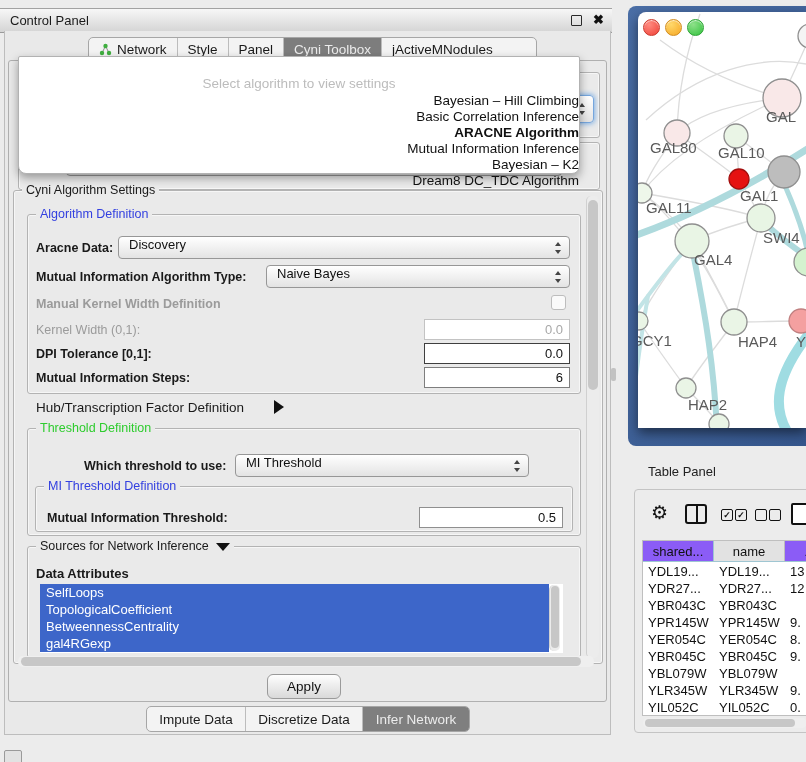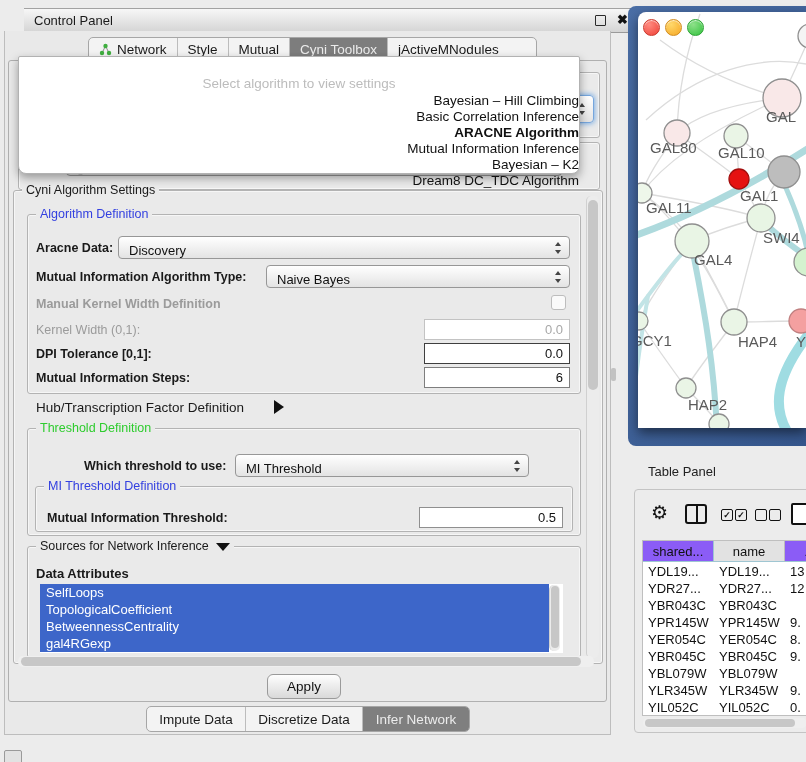--- a/index.html
+++ b/index.html
@@ -4,21 +4,21 @@
 <style>
   html,body{margin:0;padding:0;}
   body{width:806px;height:762px;position:relative;overflow:hidden;
        background:#ececec;font-family:"Liberation Sans",sans-serif;
        -webkit-font-smoothing:antialiased;}
   .abs{position:absolute;}
   
   #titlebar{left:0;top:8px;width:612px;height:23px;
     background:linear-gradient(#f7f7f7,#d4d4d4);
     border-top:1px solid #a2a2a2;border-bottom:1px solid #9a9a9a;
-    display:flex;align-items:center;font-size:13px;color:#1a1a1a;margin-left:24px;}
+    display:flex;align-items:center;font-size:13px;color:#1a1a1a;}
   #titlebar .ttl{padding-left:10px;}
   .win-float{position:absolute;right:30px;top:6px;width:9px;height:9px;border:1.6px solid #2a2a2a;border-radius:1px;}
   .win-close{position:absolute;right:8px;top:3px;font-size:13px;font-weight:bold;color:#111;}
   #cp-body{left:4px;top:31px;width:605px;height:703px;background:#e9e9e9;
     border:1px solid #bdbdbd;border-top:none;}
   
   #tabstrip{left:88px;top:37px;width:447px;height:22px;display:flex;
     border:1px solid #a6a6a6;border-radius:5px;background:#f3f3f3;overflow:hidden;
     font-size:13.5px;color:#1a1a1a;z-index:1;}
   #tabstrip .tab{display:flex;align-items:center;justify-content:center;gap:5px;
@@ -27,21 +27,21 @@
   #tabstrip .tab.sel{background:#7d7d7d;color:#ececec;}
   
   #content{left:8px;top:60px;width:597px;height:640px;background:#eaeaea;
     border:1px solid #b0b0b0;border-radius:3px;}
   
   .grp{position:absolute;border:1px solid #b3b3b3;border-radius:3px;
     box-shadow:inset 0 0 0 1px rgba(255,255,255,.55);}
   .grp>.t{position:absolute;top:-8px;left:8px;background:#eaeaea;padding:0 4px;
     font-size:12.5px;color:#1a1a1a;white-space:nowrap;}
   .t.blue{color:#3340e0;} .t.green{color:#2ecc2e;}
-  .combo{position:absolute;display:flex;align-items:flex-end;
+  .combo{position:absolute;display:flex;align-items:flex-start;
     border:1px solid #979797;border-radius:4px;
     background:linear-gradient(#ffffff,#e3e3e3);
     font-size:13px;color:#111;padding:0 22px 0 10px;box-sizing:border-box;}
   .combo .spin{position:absolute;right:7px;top:50%;transform:translateY(-50%);width:7px;height:12px;}
   .combo .spin:before,.combo .spin:after{content:"";position:absolute;left:0;border-left:3.5px solid transparent;border-right:3.5px solid transparent;}
   .combo .spin:before{top:0;border-bottom:4.5px solid #444;}
   .combo .spin:after{bottom:0;border-top:4.5px solid #444;}
   .combo.focusring{border:1px solid #76a6dd;box-shadow:0 0 5px 1px #7fb0e4;}
   .lbl{position:absolute;font-size:12.5px;font-weight:bold;color:#1a1a1a;white-space:nowrap;}
   .lbl.dis{color:#9b9b9b;}
@@ -120,21 +120,21 @@
       <circle cx="6.5" cy="3" r="2.2" fill="#3fae3f"></circle>
       <circle cx="3" cy="10" r="2.2" fill="#3fae3f"></circle>
       <circle cx="10" cy="10" r="2.2" fill="#3fae3f"></circle>
     </svg>
     <span>Network</span>
   </div>
   <div class="tab">
       <span>Style</span>
     </div>
   <div class="tab">
-      <span>Mutual</span>
+      <span>Panel</span>
     </div>
   <div class="tab sel">
       <span>Cyni Toolbox</span>
     </div>
   <div class="tab">
       <span>jActiveMNodules</span>
     </div>
 </div>
 
 <div class="abs" id="content"></div>

